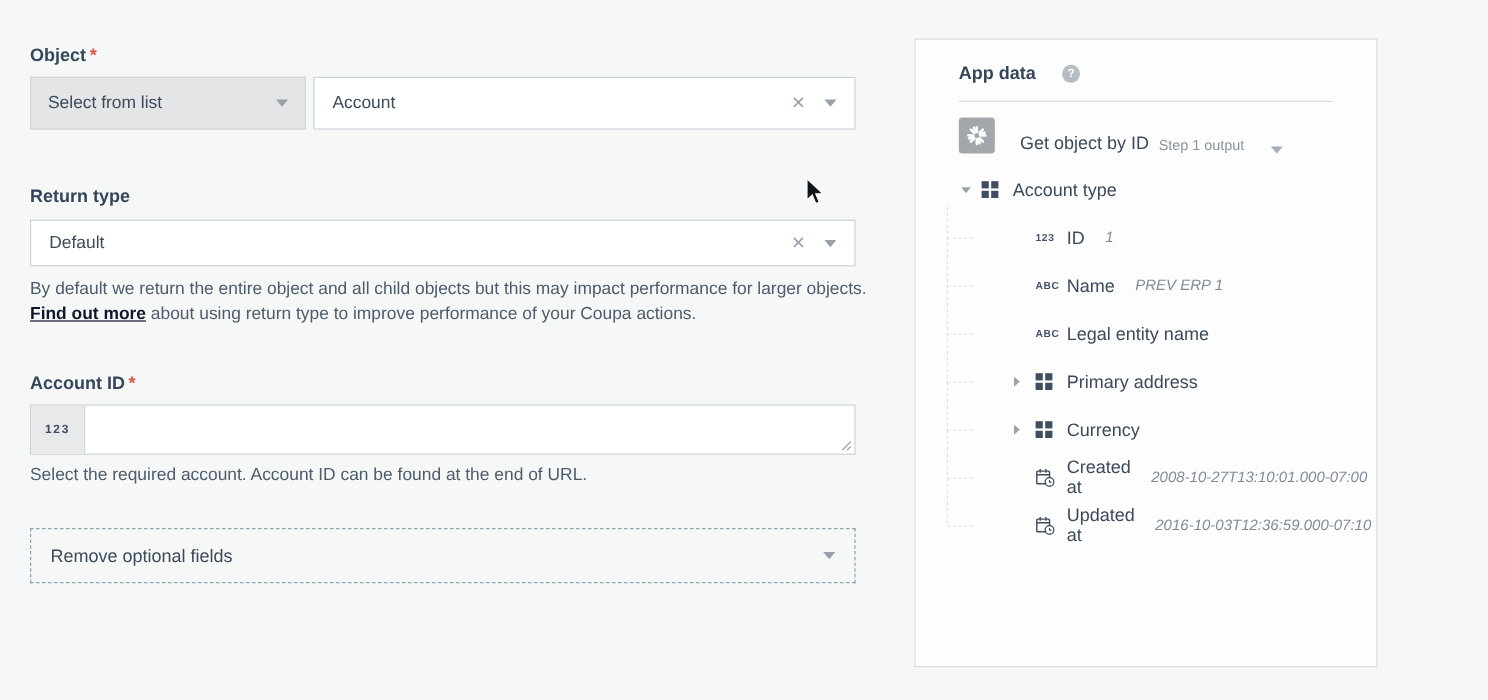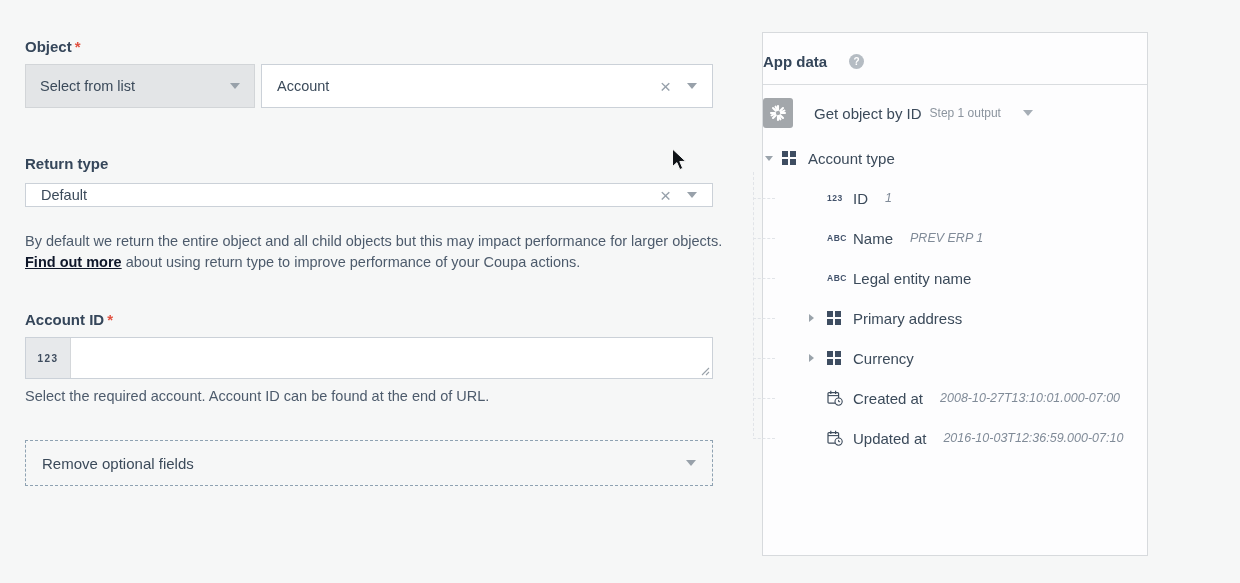--- a/index.html
+++ b/index.html
@@ -26,21 +26,21 @@
   .combobox {
     flex:1; height:44px; background:#fff; border:1px solid #cbd1d8;
     display:flex; align-items:center; padding:0 15px; font-size:14.5px; color:#3b4a5a;
   }
   .combobox .spacer { flex:1; }
   .clear-x { color:#97a1ab; font-size:19px; line-height:1; cursor:pointer; margin-right:16px; }
   .caret-down { width:0; height:0; border-left:5px solid transparent; border-right:5px solid transparent; border-top:6px solid #98a1aa; cursor:pointer; }
   .caret-right { width:0; height:0; border-top:4.5px solid transparent; border-bottom:4.5px solid transparent; border-left:6px solid #98a1aa; }
 
   .return-box { left:25px; top:183px; width:688px; height:40px; }
-  .return-box .combobox { height:24px; }
+  .return-box .combobox { height:39px; }
 
   .help-text { left:25px; top:231px; width:700px; font-size:14.5px; line-height:21px; color:#4d5b6c; }
   .link { color:#0f172a; text-decoration:underline; font-weight:600; cursor:pointer; }
 
   .accid-box {
     left:25px; top:337px; width:688px; height:42px; background:#fff;
     border:1px solid #cbd1d8; display:flex; position:absolute;
   }
   .prefix-box {
     width:45px; background:#e7e9eb; border-right:1px solid #d4d7da;
@@ -55,41 +55,41 @@
   .optional-box {
     left:25px; top:440px; width:688px; height:46px;
     border:1px dashed #8ea2b2; display:flex; align-items:center;
     padding:0 16px; font-size:15px; color:#3b4a5a; cursor:pointer;
   }
   .optional-box .spacer { flex:1; }
 
   
   .panel {
     left:762px; top:32px; width:386px; height:524px;
-    background:#fdfdfe; border:1px solid #d7dadd; padding:0 0;
+    background:#fdfdfe; border:1px solid #d7dadd; padding:0 36px;
   }
   .panel-title-row { margin-top:20px; display:flex; align-items:center; }
   .panel-title { font-size:15px; font-weight:700; color:#35465a; }
   .help-circle {
     width:15px; height:15px; border-radius:50%; background:#b5bcc3; color:#fff;
     font-size:10px; font-weight:700; display:inline-flex; align-items:center; justify-content:center;
     margin-left:22px; cursor:pointer;
   }
   .properties-row { margin-top:18px; display:flex; align-items:center; cursor:pointer; }
   .tile-icon-teal {
     width:34px; height:34px; border-radius:3px; background:#2b7f8e;
     display:flex; flex-direction:column; align-items:center; justify-content:center; gap:2.5px;
   }
   .tile-icon-teal i { display:block; width:17px; height:2.5px; background:#fff; }
   .properties-label { font-size:15px; margin-left:20px; }
   .properties-row .caret-right { margin-left:26px; border-left-color:#9aa3ab; }
 
   .panel-divider { border:0; border-top:1px solid #d9dcdf; margin-top:14px; }
 
-  .step-row { margin-top:13px; display:flex; align-items:center; cursor:pointer; }
+  .step-row { margin-top:13px; display:flex; align-items:flex-end; cursor:pointer; }
   .tile-icon-gray {
     width:30px; height:30px; border-radius:3px; background:#a3a7ab;
     display:flex; align-items:center; justify-content:center;
   }
   .step-label { font-size:15px; margin-left:21px; }
   .step-meta { font-size:12px; color:#8b949e; margin-left:8px; }
   .step-row .caret-down { margin-left:22px; border-top-color:#a6aeb6; }
 
   .search-box {
     margin-top:15px; height:29px; border:1px solid #d8dbde; background:#fefefe;

